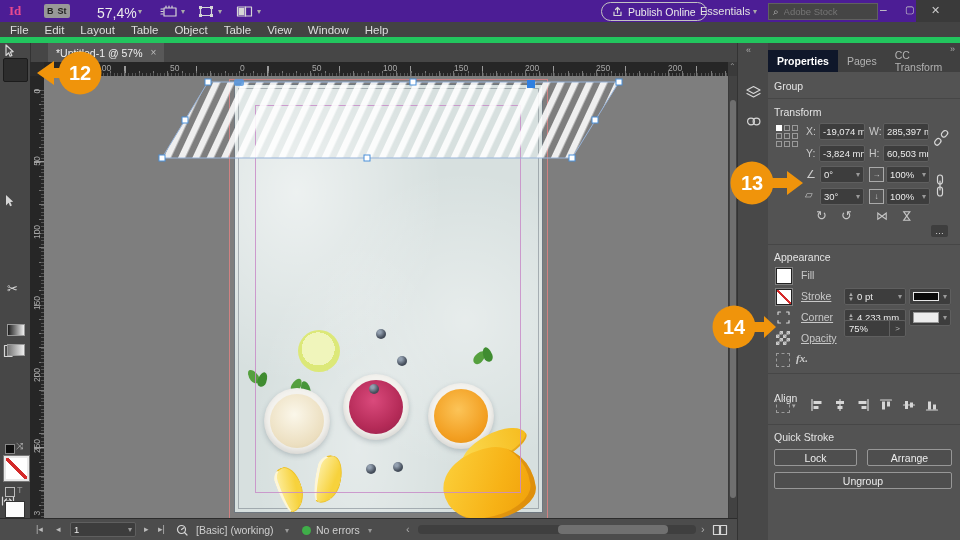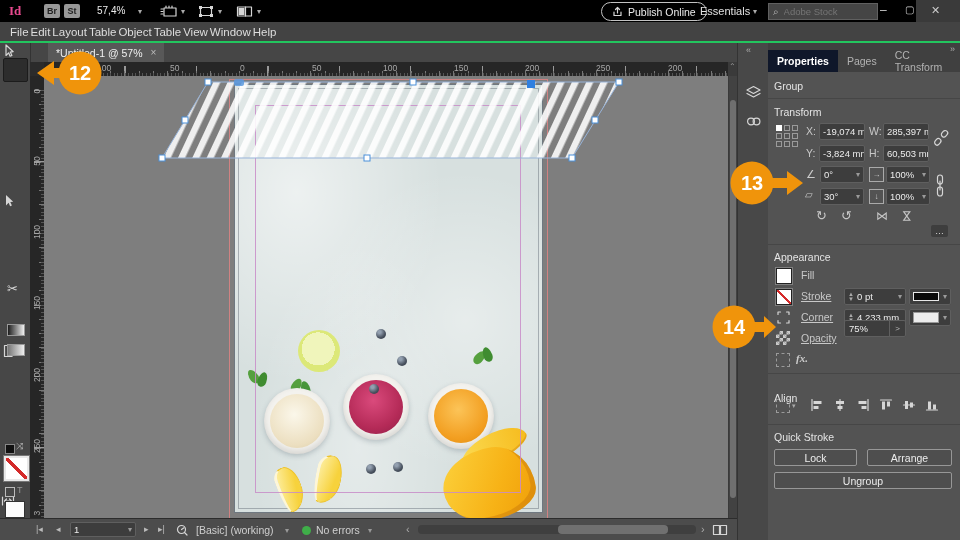--- a/index.html
+++ b/index.html
@@ -35,25 +35,25 @@
   .bowl{position:absolute;width:66px;height:66px;border-radius:50%;background:#f3f2ee;box-shadow:0 2px 5px rgba(60,80,90,.25),inset 0 -3px 6px rgba(0,0,0,.12)}
   .scoop{position:absolute;left:6px;top:6px;width:54px;height:54px;border-radius:50%}
   .wedge{position:absolute;background:linear-gradient(100deg,#fdeea0,#f7d23c 70%);border:1px solid #eec32c;border-left:3px solid #fdf6d8}
   .callout-num{font:bold 20px "Liberation Sans",sans-serif;fill:#fff}
 </style>
 </head>
 <body>
 
 <div id="app">
 
-  <div class="a f" style="left:0;top:0;width:916px;height:22px;background:#000000">
+  <div class="a f" style="left:0;top:0;width:916px;height:22px;background:#4c1d95">
     <span class="a" style="left:9px;top:3px;font:bold 13px 'Liberation Serif',serif;color:#e84a8f">Id</span>
     <span class="a f" style="left:44px;top:4px;width:16px;height:14px;background:#989898;border-radius:2px;color:#222;font:bold 9px 'Liberation Sans',sans-serif;justify-content:center">Br</span>
-    <span class="a f" style="left:64px;top:4px;width:16px;height:14px;background:#989898;border-radius:2px;color:#222;font:bold 9px 'Liberation Sans',sans-serif;justify-content:center">St</span>
-    <span class="a" style="left:97px;top:5px;font-size:10px;color:#ececec">57,4%</span>
+    <span class="a f" style="left:54px;top:4px;width:16px;height:14px;background:#989898;border-radius:2px;color:#222;font:bold 9px 'Liberation Sans',sans-serif;justify-content:center">St</span>
+    <span class="a" style="left:97px;top:5px;font-size:14px;color:#ececec">57,4%</span>
     <span class="a cv" style="left:138px;top:7px;font-size:8px;color:#aaa">▾</span>
     <svg class="ic a" style="left:160px;top:5px" width="18" height="13">
         <rect x="4" y="3" width="12" height="8"></rect>
         <path d="M1 4 h2 M1 6.5 h2 M1 9 h2 M6 1 v1.5 M9 1 v1.5 M12 1 v1.5"></path>
       </svg>
     <span class="a" style="left:181px;top:7px;font-size:8px;color:#aaa">▾</span>
     <svg class="ic a" style="left:198px;top:5px" width="16" height="13">
         <rect x="2.5" y="2.5" width="11" height="8"></rect>
         <rect class="fil" x="1" y="1" width="3" height="3"></rect>
         <rect class="fil" x="12" y="1" width="3" height="3"></rect>
@@ -78,21 +78,21 @@
     <span class="a" style="left:753px;top:7px;font-size:8px;color:#aaa">▾</span>
     <div class="a f" style="left:768px;top:3px;width:100px;height:15px;background:#454545;border:1px solid #606060;padding:0 4px;gap:3px">
       <span style="font-size:10px;color:#bbb">⌕</span>
       <input style="background: none; border: none; outline: none; color: rgb(153, 153, 153); font-size: 9.5px; width: 80px; font-family: &quot;Liberation Sans&quot;, sans-serif;" placeholder="Adobe Stock">
     </div>
     <span class="a" style="left:880px;top:3px;font-size:12px;color:#ccc">–</span>
     <span class="a" style="left:905px;top:4px;font-size:10px;color:#ccc">▢</span>
     <span class="a" style="left:931px;top:4px;font-size:11px;color:#ccc">✕</span>
   </div>
 
-  <div class="a f" style="left:0;top:22px;width:960px;height:21px;background:#434343;border-bottom:2px solid #22c55e;padding-left:10px;gap:2px;box-sizing:border-box">
+  <div class="a f" style="left:0;top:22px;width:960px;height:21px;background:#434343;border-bottom:6px solid #22c55e;padding-left:10px;gap:16px;box-sizing:border-box">
     <span class="menu-item">File</span>
     <span class="menu-item">Edit</span>
     <span class="menu-item">Layout</span>
     <span class="menu-item">Table</span>
     <span class="menu-item">Object</span>
     <span class="menu-item">Table</span>
     <span class="menu-item">View</span>
     <span class="menu-item">Window</span>
     <span class="menu-item">Help</span>
   </div>

